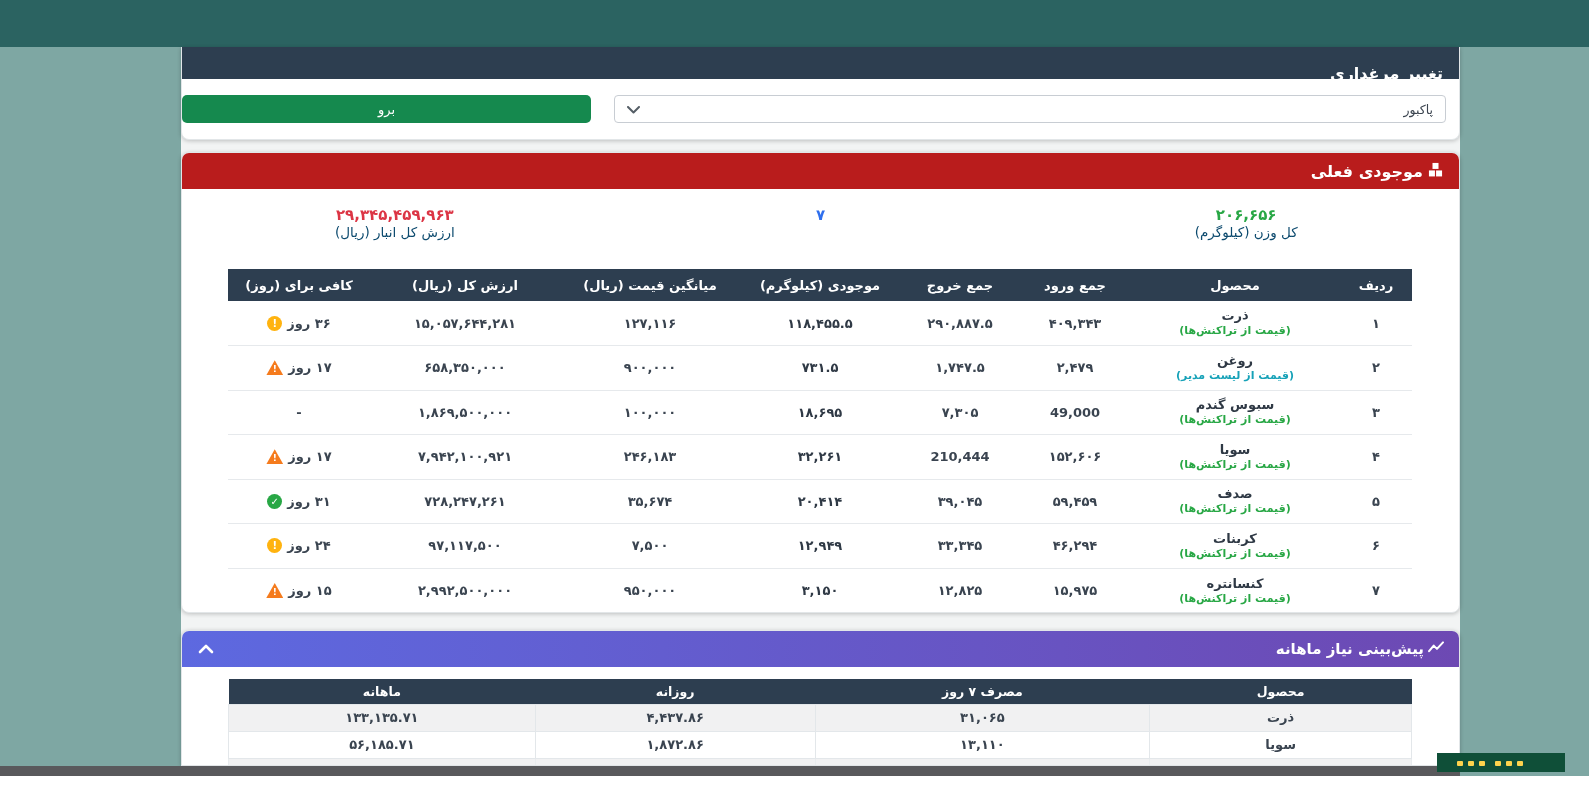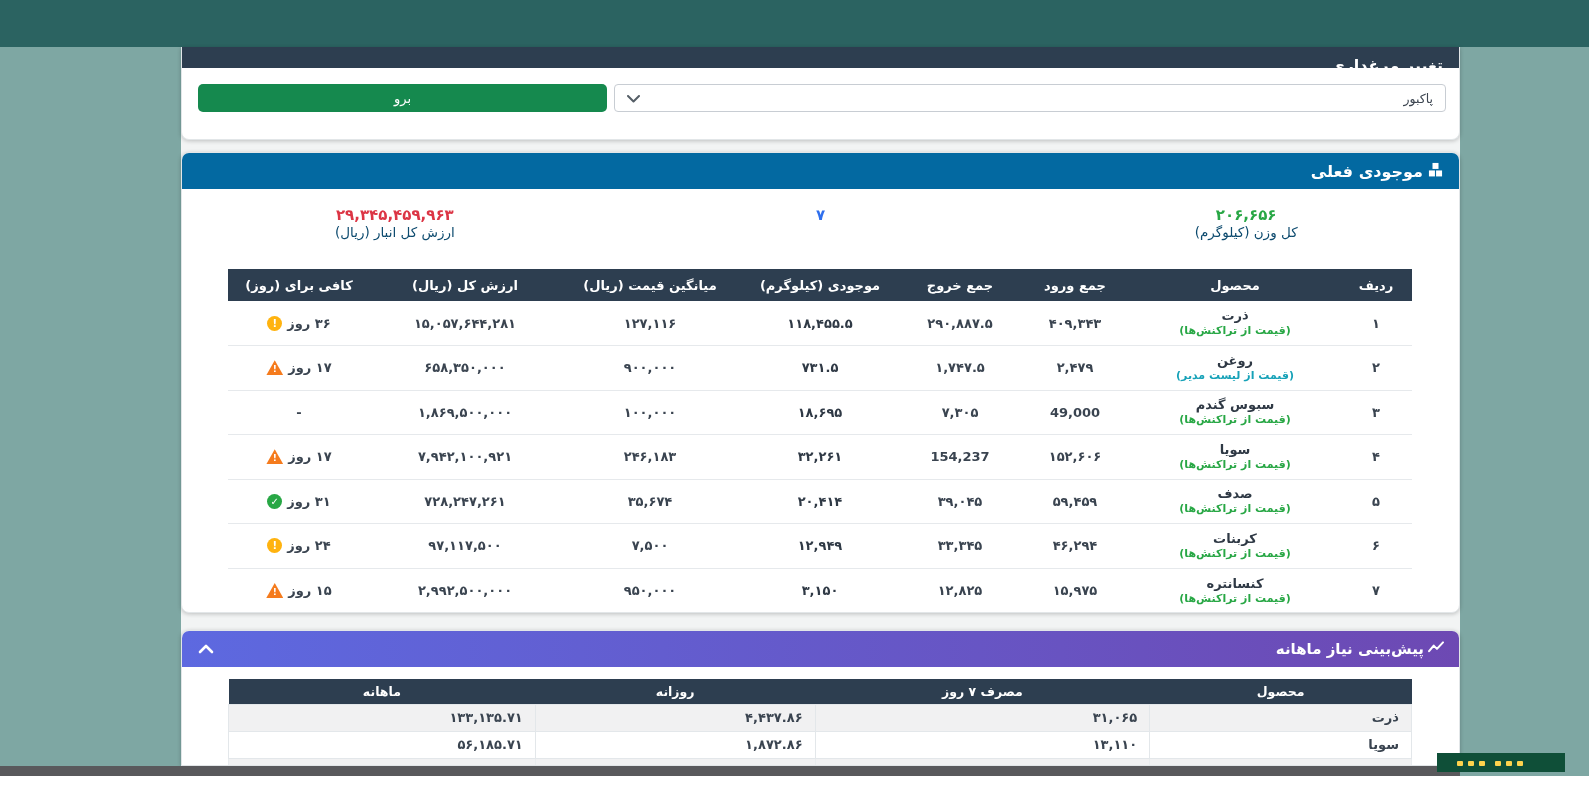--- a/index.html
+++ b/index.html
@@ -13,33 +13,33 @@
   .corner-widget{position:absolute;left:1437px;top:753px;width:128px;height:19px;background:#0f4f38;z-index:7}
   .corner-widget i{position:absolute;left:20px;top:8px;width:6px;height:5px;background:#ffd34d;border-radius:1px;
     box-shadow:11px 0 #ffd34d,22px 0 #ffd34d,38px 0 #ffd34d,49px 0 #ffd34d,60px 0 #ffd34d}
 
   .content{position:absolute;left:181px;top:47px;width:1279px;height:719px;background:#f2f4f4;z-index:2}
 
   .card{background:#fff;box-shadow:0 1px 4px rgba(0,0,0,.22);border:1px solid #e2e6e8}
 
   
   .card-switcher{height:93px;border-radius:0 0 8px 8px;border-top:none}
-  .card-switcher .hdr{height:21px;background:#2d3e50;padding:8px 16px;color:#fff;
+  .card-switcher .hdr{height:21px;background:#2d3e50;padding:16px 16px;color:#fff;
     font-size:16px;font-weight:bold;line-height:22px;border-radius:0 0 0 0;overflow:hidden}
   .card-switcher .bdy{position:relative;height:71px}
   .farm-select{position:absolute;right:13px;top:16px;width:832px;height:28px;border:1px solid #c8cdd3;
     border-radius:4px;background:#fff;display:flex;align-items:center;justify-content:space-between;
     padding:0 12px;font-size:12.5px;color:#3c4550;cursor:pointer}
-  .go-btn{position:absolute;left:16px;top:16px;width:409px;height:28px;background:#15894e;border:none;
+  .go-btn{position:absolute;left:0;top:16px;width:409px;height:28px;background:#15894e;border:none;
     border-radius:5px;color:#fff;font-size:13px;font-family:inherit;cursor:pointer;
     display:flex;align-items:center;justify-content:center}
 
   
   .card-inventory{margin-top:12px;height:461px;border-radius:8px;overflow:hidden}
-  .card-hdr{height:36px;background:#0369a1;display:flex;align-items:center;padding:16px 16px;gap:5px;
+  .card-hdr{height:36px;background:#b91c1c;display:flex;align-items:center;padding:16px 16px;gap:5px;
     color:#fff;font-size:16px;font-weight:bold}
   .stats{height:80px;display:flex;align-items:flex-start;padding-top:17px}
   .stat{flex:1;text-align:center}
   .stat .val{font-size:15px;font-weight:bold;margin-bottom:0}
   .stat .val.green{color:#28a745}
   .stat .val.blue{color:#2f6fed}
   .stat .val.red{color:#dc3545}
   .stat .lbl{font-size:13.5px;color:#0c4a6e}
 
   table{border-collapse:collapse;direction:rtl}
@@ -71,22 +71,22 @@
   
   .card-forecast{margin-top:17px;height:136px;border-radius:8px 8px 0 0;overflow:hidden}
   .grad-hdr{height:36px;background:linear-gradient(to left,#6d49b3,#5d69e0);display:flex;
     align-items:center;justify-content:space-between;padding:0 14px;color:#fff;font-size:15px;font-weight:bold}
   .grad-hdr .ttl{display:flex;align-items:center;gap:4px}
   .collapse-btn{background:transparent;border:none;cursor:pointer;display:flex;align-items:center;padding:2px}
   .fc-body{padding:12px 47px 0}
   .fc-table{width:1184px}
   .fc-table thead th{background:#2d3e50;color:#fff;font-size:12.5px;font-weight:bold;height:25px;
     text-align:center;padding:0 4px}
-  .fc-table tbody td{height:27px;text-align:right;font-size:13px;font-weight:600;color:#3a4450;
-    border:1px solid #e3e7ea;padding:0 12px}
+  .fc-table tbody td{height:27px;text-align:center;font-size:13px;font-weight:600;color:#3a4450;
+    border:1px solid #e3e7ea;padding:0 4px}
   .fc-table tbody tr.striped td{background:#f1f1f2}
   .fc-table tbody tr.partial td{height:20px;background:#f1f1f2;border-color:#e9ecee}
 </style>
 </head>
 <body>
 
 <div class="teal-bg"></div>
 <div class="top-bar"></div>
 
 <div class="content">
@@ -211,21 +211,21 @@
               </span>
           </td>
         </tr>
         <tr>
           <td>۴</td>
           <td>
             <div class="prod-name">سویا</div>
             <div class="prod-src">(قیمت از تراکنش‌ها)</div>
           </td>
           <td>۱۵۲,۶۰۶</td>
-          <td>154,237</td>
+          <td>210,444</td>
           <td class="stock">۳۲,۲۶۱</td>
           <td>۲۴۶,۱۸۳</td>
           <td>۷,۹۴۲,۱۰۰,۹۲۱</td>
           <td>
             <span class="days-cell">
                 <span>۱۷ روز</span>
                 <span class="ic ic-warn-tri"></span>
               </span>
           </td>
         </tr>

